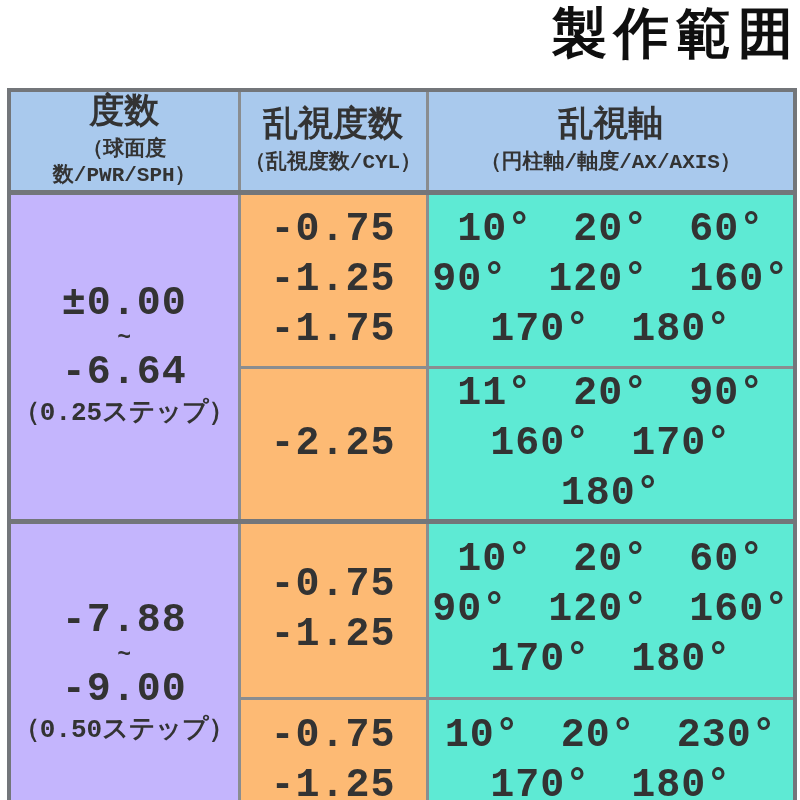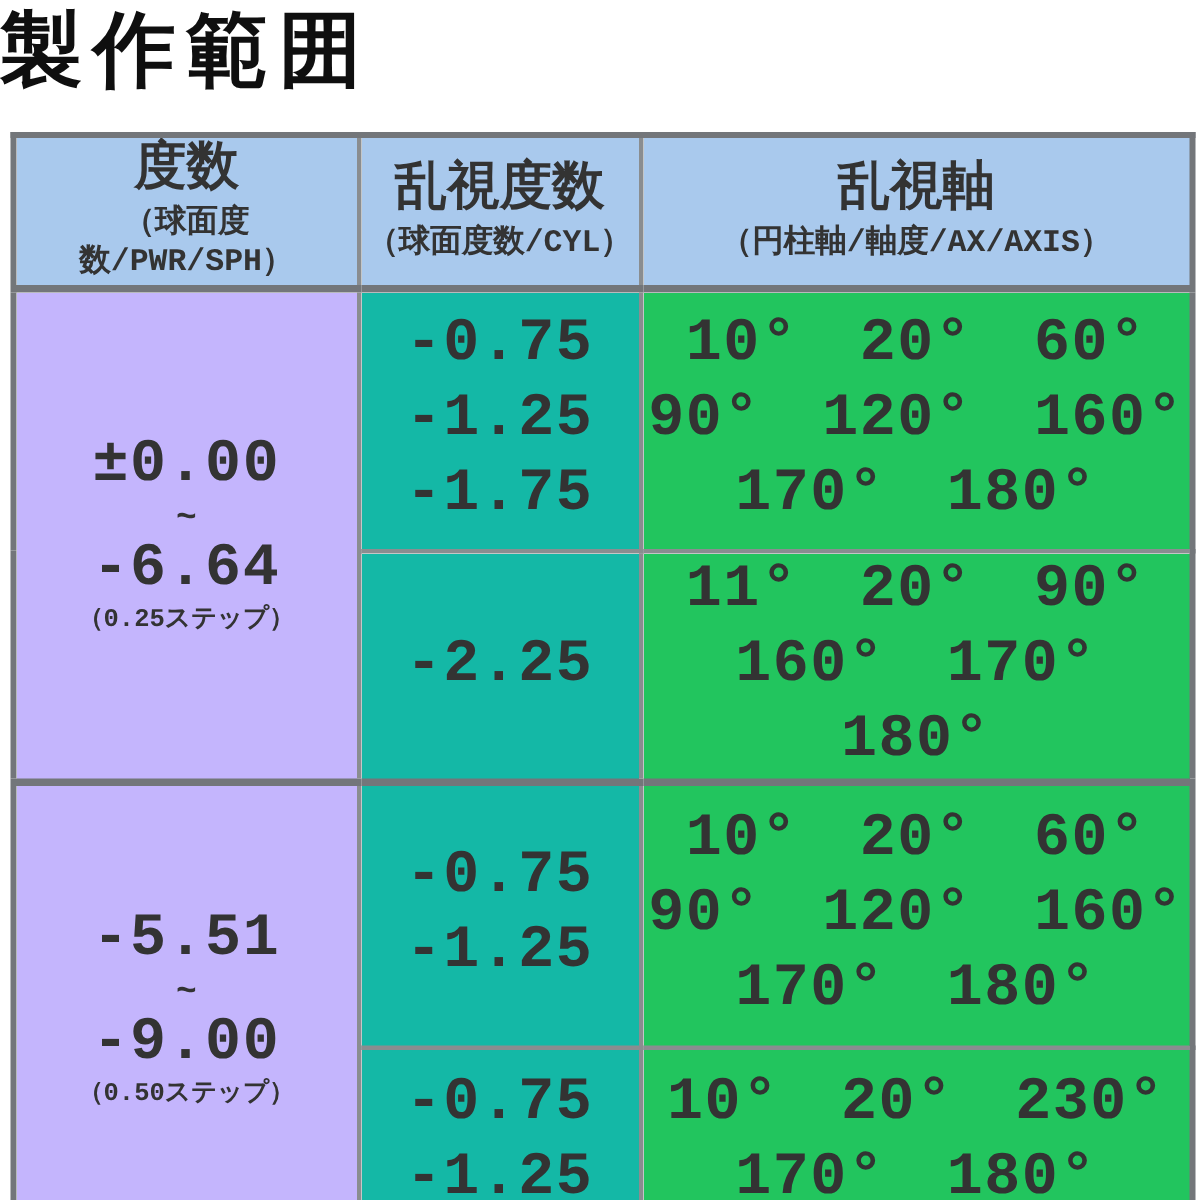--- a/index.html
+++ b/index.html
@@ -13,21 +13,21 @@
   }
   .page {
     position: relative;
     width: 800px;
     height: 800px;
     overflow: hidden;
   }
   .title {
     margin: 0;
     padding-top: 0;
-    text-align: left;
+    text-align: right;
     font-size: 55px;
     font-weight: bold;
     letter-spacing: 7px;
     line-height: 66px;
     color: #0f0f0f;
   }
   table.spec {
     margin-left: 7px;
     margin-top: 22px;
     width: 786px;
@@ -73,34 +73,34 @@
   .p-range {
     font-size: 40px;
     line-height: 1.15;
     letter-spacing: 1px;
   }
   .p-tilde {
     font-size: 23px;
     line-height: 1.0;
   }
   .p-step {
-    font-size: 17px;
+    font-size: 26px;
     line-height: 1.35;
   }
 
   td.cyl {
-    background: #14b8a6;
+    background: #fdba74;
     font-size: 40px;
     letter-spacing: 1px;
     margin-left: 30px;
   }
   td.cyl .line { line-height: 50px; }
 
   td.axis {
-    background: #22c55e;
+    background: #5eead4;
     font-size: 40px;
     letter-spacing: 1px;
     word-spacing: 16px;
   }
   td.axis .line { line-height: 50px; }
 </style>
 </head>
 <body>
 
 <div class="page">
@@ -114,21 +114,21 @@
       <col style="width:368px">
     </colgroup>
     <thead>
       <tr class="tr-head">
         <th class="hdr">
           <div class="h-main">度数</div>
           <div class="h-sub">（球面度数/PWR/SPH）</div>
         </th>
         <th class="hdr">
           <div class="h-main">乱視度数</div>
-          <div class="h-sub">（球面度数/CYL）</div>
+          <div class="h-sub">（乱視度数/CYL）</div>
         </th>
         <th class="hdr">
           <div class="h-main">乱視軸</div>
           <div class="h-sub">（円柱軸/軸度/AX/AXIS）</div>
         </th>
       </tr>
     </thead>
     <tbody>
 
       <tr class="tr-r1">
@@ -155,21 +155,21 @@
           <div class="line">-2.25</div>
         </td>
         <td class="axis">
           <div class="line">11° 20° 90°</div>
           <div class="line">160° 170° 180°</div>
         </td>
       </tr>
 
       <tr class="tr-r3">
         <td class="power" rowspan="2">
-          <div class="p-range">-5.51</div>
+          <div class="p-range">-7.88</div>
           <div class="p-tilde">~</div>
           <div class="p-range">-9.00</div>
           <div class="p-step">（0.50ステップ）</div>
         </td>
         <td class="cyl">
           <div class="line">-0.75</div>
           <div class="line">-1.25</div>
         </td>
         <td class="axis">
           <div class="line">10° 20° 60°</div>

